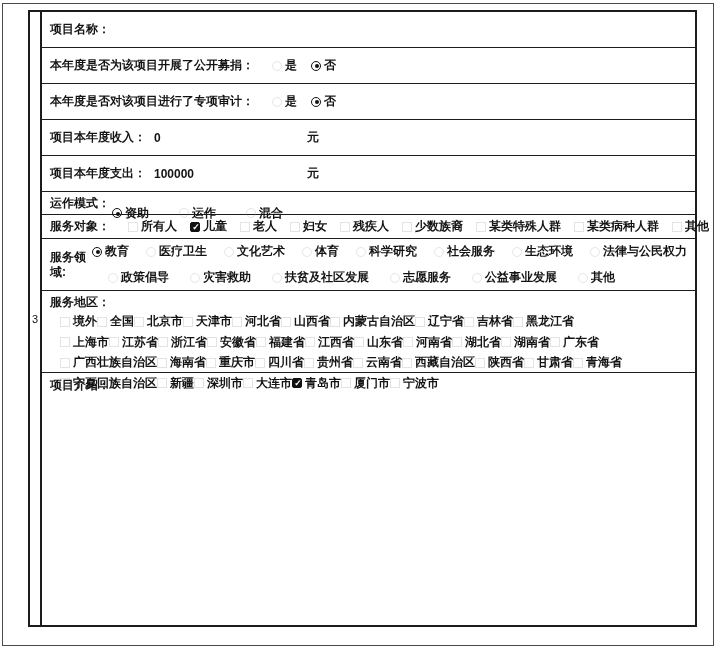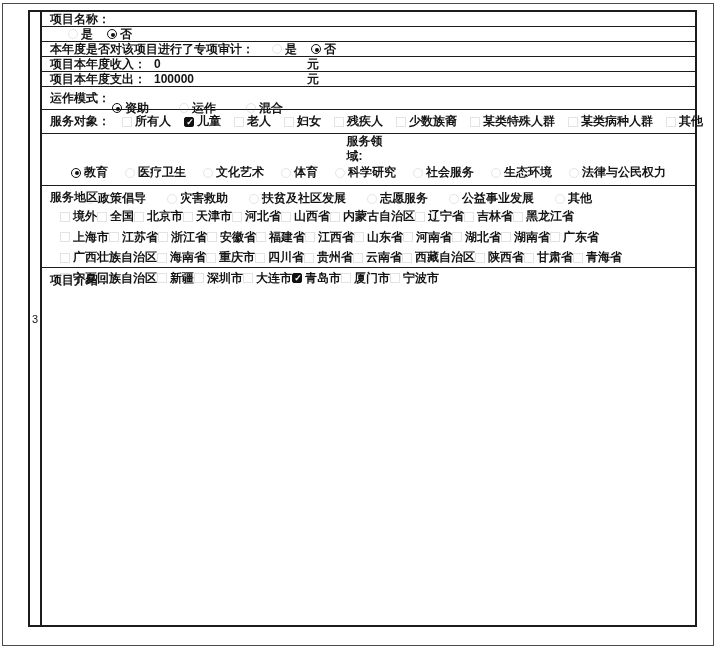--- a/index.html
+++ b/index.html
@@ -16,22 +16,22 @@
   .margincol{
     width:12px;border-right:2px solid #1c1c1c;display:flex;align-items:center;justify-content:center;
     font-size:11px;box-sizing:border-box;
   }
   .maintable{flex:1;display:flex;flex-direction:column;min-width:0;}
   .row{
     border-bottom:1.5px solid #1c1c1c;padding:0 8px;display:flex;align-items:center;
     box-sizing:border-box;position:relative;flex:none;font-weight:600;
   }
   .row:last-child{border-bottom:none;}
-  .h28{height:15px;} .h23{height:23px;} .h24{height:24px;gap:8px;}
-  .r-fields{height:52px;align-items:center;flex-direction:column;}
+  .h28{height:36px;} .h23{height:23px;} .h24{height:24px;gap:8px;}
+  .r-fields{height:52px;align-items:center;}
   .r-regions{height:82px;display:block;padding-top:3px;}
   .r-intro{flex:1;display:block;padding-top:4px;align-items:flex-start;}
   .lbl{white-space:nowrap;}
   .val{margin-left:8px;white-space:nowrap;}
   .unit{position:absolute;left:265px;}
   .opts{display:flex;align-items:center;min-width:0;}
   .opt{display:inline-flex;align-items:center;white-space:nowrap;}
   .opt .optlbl{margin-left:3px;}
   
   .mark{flex:none;display:inline-block;position:relative;}
@@ -41,21 +41,21 @@
     content:"✓";position:absolute;left:0;top:-1px;width:10px;text-align:center;
     color:#fff;font-size:9px;font-weight:700;line-height:11px;
   }
   
   .radio{width:10px;height:10px;border:1px solid #9a9a9a;border-radius:50%;box-sizing:border-box;opacity:.25;}
   .radio.on{opacity:1;border:1.5px solid #111;}
   .radio.on::after{content:"";position:absolute;left:2.5px;top:2.5px;width:4px;height:4px;border-radius:50%;background:#111;}
   
   .g-yesno{margin-left:18px;gap:14px;}
   .g-mode{margin-left:2px;gap:30px;margin-top:20px;}
-  .g-targets{margin-left:4px;gap:13px;font-family:Liberation Serif, serif;}
+  .g-targets{margin-left:10px;gap:13px;font-family:Liberation Serif, serif;}
   .fieldlbl{width:44px;line-height:15px;white-space:normal;flex:none;}
   .fieldlines{flex:1;display:flex;flex-direction:column;gap:9px;min-width:0;}
   .g-frow1{gap:17px;justify-content:flex-end;}
   .g-frow2{margin-left:14px;gap:21px;}
   .regionlines{display:flex;flex-direction:column;gap:3.5px;margin-top:2px;margin-left:10px;}
   .g-region{}
   .introtext{
     margin-top:4px;line-height:15.5px;font-weight:600;text-align:justify;
     padding:0 4px 0 6px;
   }
@@ -71,20 +71,21 @@
       <span>3</span>
     </div>
 
     <div class="maintable">
 
       <div class="row h28">
         <span class="lbl">项目名称：</span>
       </div>
 
       <div class="row h28">
+        <span class="lbl">本年度是否为该项目开展了公开募捐：</span>
         <span class="opts g-yesno">
 
             <span class="opt">
               <span class="mark radio"></span>
               <span class="optlbl">是</span>
             </span>
 
             <span class="opt">
               <span class="mark radio on"></span>
               <span class="optlbl">否</span>

